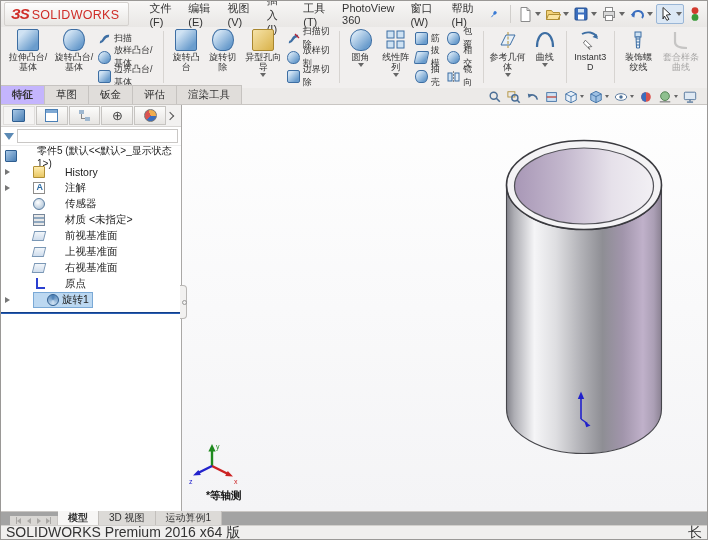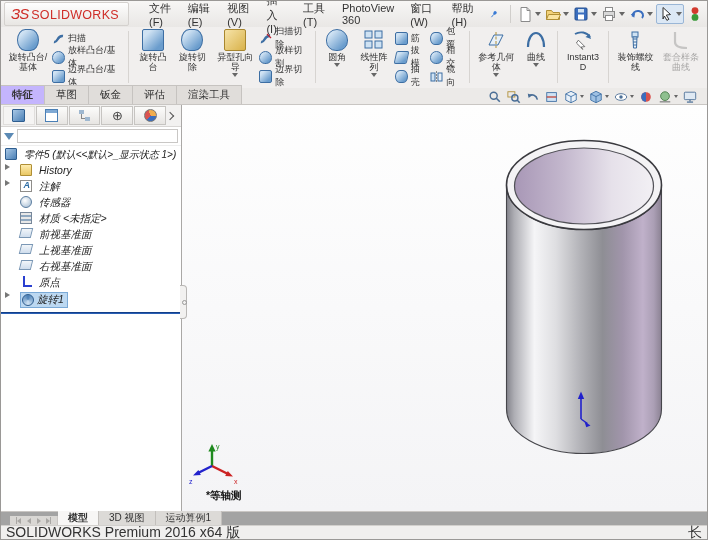--- a/index.html
+++ b/index.html
@@ -4,21 +4,21 @@
 <style>
   * { margin:0; padding:0; box-sizing:border-box; }
   body { font-family:"Liberation Sans","DejaVu Sans",sans-serif; background:#777; }
   .window { width:708px; height:540px; background:#f0efee; position:relative; overflow:hidden;
             font-size:11px; color:#222; border:1px solid #9a9896; }
 
   
   .menubar { height:26px; display:flex; align-items:center; background:linear-gradient(#f7f6f5,#e9e7e5); padding:0 3px; }
   .logo { display:flex; align-items:baseline; gap:3px; padding:2px 9px 3px 6px; margin-right:12px;
           background:linear-gradient(#fefefe,#e8e6e3); border:1px solid #d4d1ce; border-radius:2px; }
-  .logo-mark { color:#cf2d28; font-weight:normal; font-style:italic; font-size:15px; letter-spacing:-1px; }
+  .logo-mark { color:#cf2d28; font-weight:bold; font-style:italic; font-size:15px; letter-spacing:-1px; }
   .logo-text { color:#cf2d28; font-weight:normal; font-size:12.5px; letter-spacing:.3px; }
   .menu-item { padding:4px 8px; color:#333; font-size:11px; cursor:default; }
   .pin { width:16px; height:16px; margin:0 6px; }
   .qat-sep { width:1px; height:18px; background:#d0cecb; margin:0 5px; }
   .qat { display:flex; align-items:center; gap:2px; }
   .qbtn { display:flex; align-items:center; padding:1px 1px; }
   .qbtn svg { width:16px; height:16px; }
   .caret { width:0; height:0; border-left:3px solid transparent; border-right:3px solid transparent;
            border-top:4px solid #666; margin-left:2px; }
   .qbtn.sel { border:1px solid #9ab6d6; background:#dce8f5; border-radius:2px; }
@@ -56,25 +56,25 @@
   .ptab { width:32px; height:19px; display:flex; align-items:center; justify-content:center;
           border:1px solid #c6c4c1; background:linear-gradient(#fcfcfb,#e7e5e2); margin-right:1px; }
   .ptab.active { background:#f5f4f3; border-color:#e0dedc; }
   .ptab svg, .ptab .pticon { width:14px; height:14px; }
   .ptab-chevron { margin-left:auto; width:6px; height:6px; border-top:1.5px solid #555; border-right:1.5px solid #555;
                   transform:rotate(45deg); margin-right:6px; }
   .filter-row { display:flex; align-items:center; gap:3px; padding:2px 3px; border-bottom:1px solid #eee; }
   .funnel { width:0; height:0; border-left:5px solid transparent; border-right:5px solid transparent; border-top:7px solid #5b8ab5; position:relative; }
   .filter-input { flex:1; height:14px; border:1px solid #c9c7c5; font-size:10px; padding:0 2px; }
   .tree { font-size:10.5px; color:#222; padding-top:2px; }
-  .titem { display:flex; align-items:flex-start; height:16px; gap:7px; padding-left:4px; cursor:default;font-style:italic; }
+  .titem { display:flex; align-items:center; height:16px; gap:20px; padding-left:4px; cursor:default; }
   .titem .exp { width:8px; flex:0 0 8px; display:flex; }
   .titem .exp.has::after { content:""; width:0; height:0; border-top:3.5px solid transparent; border-bottom:3.5px solid transparent; border-left:5px solid #777; }
   .ti { width:12px; height:12px; flex:0 0 12px; display:inline-block; position:relative; }
-  .sel-box { display:flex; align-items:center; gap:3px; background:#bcd8f1; border:1px solid #7aa9d6; padding:0 3px 0 1px; }
+  .sel-box { display:flex; align-items:center; gap:3px; background:#bcd8f1; border:1px solid #7aa9d6; padding:0 3px 0 13px; }
   .rollback { height:2px; background:#2a5fb4; border-top:1px solid #123f8a; margin-top:4px; }
   .splitter { position:absolute; right:-6px; top:180px; width:7px; height:34px; background:#f2f1f0; border:1px solid #b9b7b5;
               border-left:none; border-radius:0 4px 4px 0; z-index:5; }
   .splitter::after { content:""; position:absolute; top:14px; left:2px; width:3px; height:3px; border:1px solid #999; border-radius:50%; }
 
   
   .ic-part   { background:linear-gradient(135deg,#a9c8e6,#4a7fb5); border:1px solid #2f5e90; border-radius:1px; }
   .ic-folder { background:linear-gradient(#ffedb0,#e9c763); border:1px solid #b08f35; border-radius:1px 1px 0 0; }
   .ic-sensor { background:radial-gradient(circle at 40% 35%,#fff,#9fb8d0); border:1px solid #5b7da0; border-radius:50%; }
   .ic-note   { background:#fff; border:1px solid #8f8d8a; }
@@ -193,20 +193,24 @@
             <circle cx="8" cy="4.6" r="3.4" fill="#d23a2e"></circle>
             <circle cx="8" cy="11.4" r="3.4" fill="#3a9a3a"></circle>
           </svg>
       </span>
     </div>
   </div>
 
   <div class="ribbon">
 
     <div class="rgroup">
+      <div class="bigbtn">
+        <span class="bicon cadic"></span>
+        <span>拉伸凸台/基体</span>
+      </div>
       <div class="bigbtn">
         <span class="bicon cadic cyl"></span>
         <span>旋转凸台/基体</span>
       </div>
       <div class="smallcol">
         <div class="smallbtn">
           <svg class="sicon" viewBox="0 0 13 13">
               <path d="M2 10c4 1 3-7 9-6" fill="none" stroke="#3d6ea3" stroke-width="2.4"></path>
             </svg>
           <span>扫描</span>

